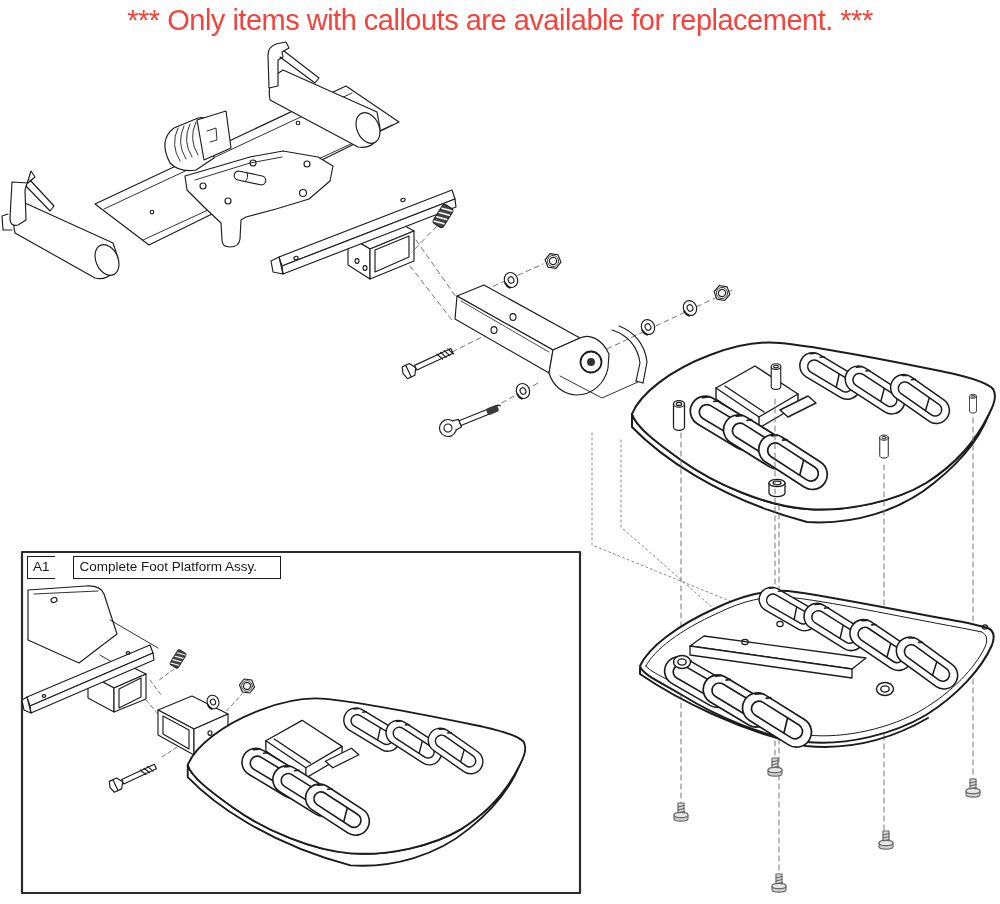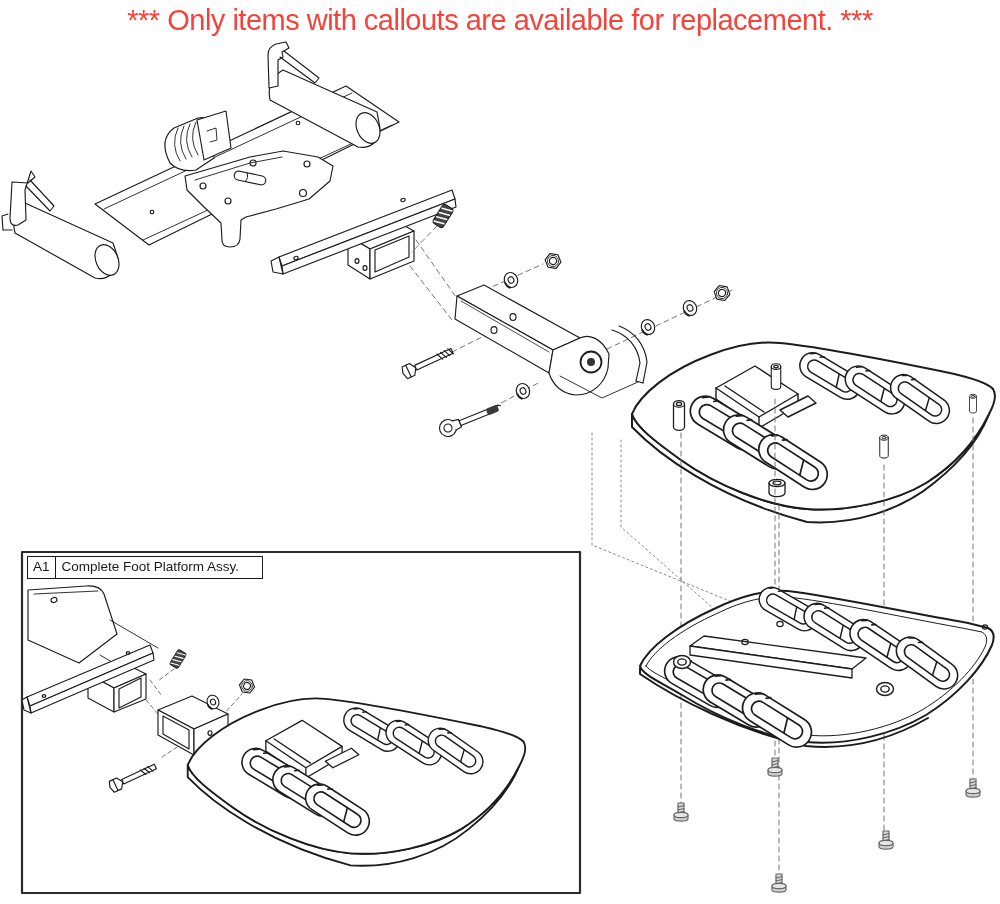--- a/index.html
+++ b/index.html
@@ -2,21 +2,21 @@
 <html><head>
 <meta charset="utf-8">
 <style>
   html,body{margin:0;padding:0;background:#ffffff;}
   .page{position:relative;width:1000px;height:904px;background:#fff;overflow:hidden;
         font-family:"Liberation Sans", sans-serif;}
   .notice{position:absolute;left:0;top:4px;width:1000px;text-align:center;
           font-size:29px;letter-spacing:-0.5px;white-space:nowrap;}
   .diagram-svg{position:absolute;left:0;top:0;}
   .callout{position:absolute;left:27px;top:556px;display:flex;align-items:stretch;
-           font-size:13.5px;color:#1a1a1a;background:#fff;}
+           font-size:13.5px;color:#1a1a1a;background:#fff;gap:18px;}
   .callout .cell{border:1.6px solid #1a1a1a;padding:2px 23px 3px 6px;line-height:16px;}
   .callout .cell.id{border-right:none;padding:2px 5px 3px 5px;}
 </style>
 </head>
 <body>
 
 <div class="page">
 
   <div class="notice" style="color:#f5433b;">*** Only items with callouts are available for replacement. ***</div>
 

